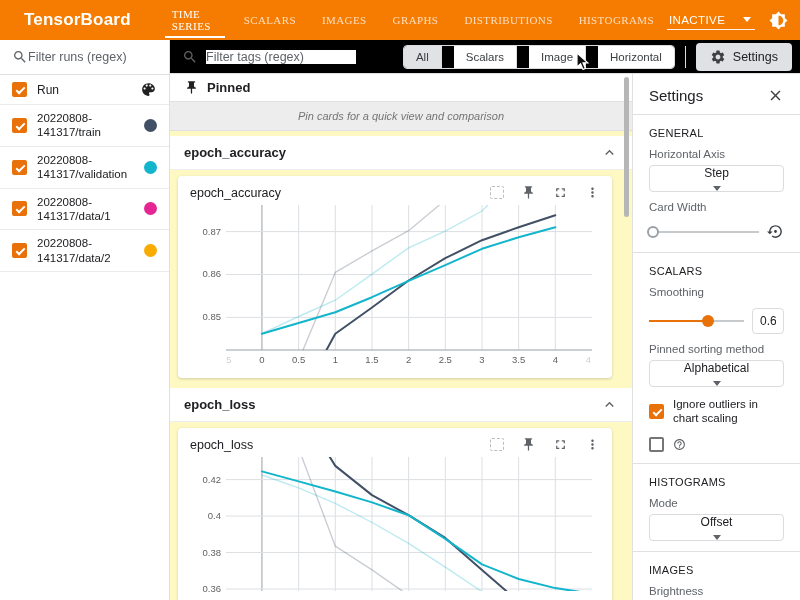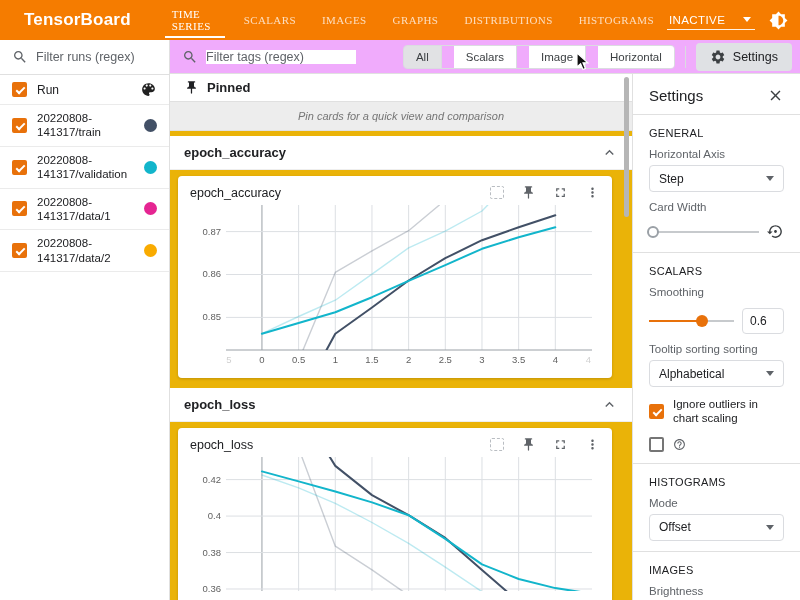--- a/index.html
+++ b/index.html
@@ -15,27 +15,27 @@
   .tab.active::after { content:""; position:absolute; left:6px; right:6px; bottom:2px; height:2px; background:#fff; }
   .hdr-right { display:flex; align-items:center; gap:14px; }
   .status-select { display:flex; align-items:center; gap:18px; border-bottom:1px solid rgba(255,255,255,.9); padding:3px 2px; min-width:88px; font-size:11.5px; letter-spacing:.4px; cursor:pointer; }
   .caret-down-w { width:0; height:0; border-left:4px solid transparent; border-right:4px solid transparent; border-top:5px solid #fff; }
   .hdr-icon { width:19px; height:19px; fill:#fff; cursor:pointer; }
 
   
   .app { display:flex; height:560px; }
   .sidebar { width:170px; background:#fff; border-right:1px solid #e0e0e0; }
   .right-col { width:630px; display:flex; flex-direction:column; }
-  .toolbar { height:34px; background:#f0abfc; border-bottom:1px solid #e0e0e0; display:flex; align-items:center; padding:0 8px 0 12px; }
+  .toolbar { height:34px; background:#000000; border-bottom:1px solid #e0e0e0; display:flex; align-items:center; padding:0 8px 0 12px; }
   .below-toolbar { flex:1; display:flex; min-height:0; }
-  .content { width:462px; background:#eab308; position:relative; overflow:hidden; }
+  .content { width:462px; background:#fef9c3; position:relative; overflow:hidden; }
   .settings-panel { width:168px; background:#fff; border-left:1px solid #e0e0e0; padding:0 16px; overflow:hidden; }
 
   
-  .side-search { display:flex; align-items:center; gap:8px; padding:9px 12px; border-bottom:1px solid #e0e0e0; }
+  .side-search { display:flex; align-items:center; gap:0; padding:9px 12px; border-bottom:1px solid #e0e0e0; }
   .side-search input { border:none; outline:none; font-size:12.5px; width:110px; color:#202124; font-family:"Liberation Sans",sans-serif; }
   .side-search input::placeholder { color:#5f6368; }
   .icon-sm { width:16px; height:16px; fill:#5f6368; flex:none; }
   .run-row { display:flex; align-items:center; padding:6px 12px; border-bottom:1px solid #ebebeb; min-height:30px; }
   .run-row .name { flex:1; font-size:11.5px; color:#202124; line-height:1.25; margin-left:10px; }
   .run-header-label { flex:1; font-size:12px; color:#202124; margin-left:10px; }
   .checkbox { width:15px; height:15px; border-radius:2px; border:2px solid #757575; position:relative; flex:none; cursor:pointer; background:#fff; }
   .checkbox.checked { background:#e8710a; border-color:#e8710a; }
   .checkbox.checked::after { content:""; position:absolute; left:2px; top:3px; width:7px; height:3px; border-left:2px solid #fff; border-bottom:2px solid #fff; transform:rotate(-45deg); }
   .run-dot { width:13px; height:13px; border-radius:50%; flex:none; }
@@ -75,30 +75,30 @@
   
   .main-scrollbar { position:absolute; right:3px; top:3px; width:5px; height:140px; background:#b6b6b6; border-radius:3px; cursor:grab; }
 
   
   .sp-title-row { display:flex; align-items:center; justify-content:space-between; padding:13px 0 10px; }
   .sp-title { font-size:15px; color:#202124; }
   .sp-close { width:17px; height:17px; fill:#3c4043; cursor:pointer; }
   .sp-divider { border:none; border-top:1px solid #e0e0e0; margin:0 -16px; }
   .sp-heading { font-size:11px; font-weight:normal; color:#202124; letter-spacing:.3px; margin:12px 0 2px; }
   .sp-label { font-size:11.5px; color:#5f6368; margin:9px 0 5px; }
-  .sp-select { border:1px solid #dadce0; border-radius:4px; height:27px; display:flex; align-items:center; justify-content:space-between; padding:0 9px; font-size:12px; color:#202124; cursor:pointer; }
+  .sp-select { border:1px solid #dadce0; border-radius:4px; height:27px; display:flex; align-items:center; justify-content:space-between; padding:0 9px; font-size:12px; color:#202124; cursor:pointer;flex-direction:column; }
   .caret-down-g { width:0; height:0; border-left:4px solid transparent; border-right:4px solid transparent; border-top:5px solid #5f6368; }
   .slider-row { display:flex; align-items:center; gap:8px; margin:10px 0 4px; }
   .slider { position:relative; flex:1; height:12px; cursor:pointer; }
   .slider .track { position:absolute; left:0; right:0; top:5px; height:2px; background:#c7cacd; }
   .slider .fill { position:absolute; left:0; top:5px; height:2px; background:#e8710a; }
   .slider .handle { position:absolute; top:0; width:12px; height:12px; border-radius:50%; background:#e8710a; }
   .slider.empty .handle { background:#fff; border:2px solid #9aa0a6; }
   .reset-icon { width:17px; height:17px; fill:#3c4043; flex:none; cursor:pointer; }
-  .smooth-input { width:42px; height:26px; border:1px solid #dadce0; border-radius:4px; font-size:12px; color:#202124; padding:0 7px; outline:none; font-family:"Liberation Sans",sans-serif; flex:none; }
+  .smooth-input { width:32px; height:26px; border:1px solid #dadce0; border-radius:4px; font-size:12px; color:#202124; padding:0 7px; outline:none; font-family:"Liberation Sans",sans-serif; flex:none; }
   .cb-row { display:flex; align-items:center; gap:9px; margin:11px 0; }
   .cb-row .cb-label { font-size:11.5px; color:#202124; line-height:1.2; }
   .help-icon { width:13px; height:13px; fill:#5f6368; flex:none; }
 
   
   .cursor { position:absolute; left:576px; top:52px; z-index:50; pointer-events:none; }
 </style>
 </head>
 <body>
 
@@ -373,21 +373,21 @@
         <div class="sp-heading">SCALARS</div>
         <div class="sp-label">Smoothing</div>
         <div class="slider-row">
           <div class="slider">
             <span class="track"></span>
               <span class="fill" style="width: 62%;"></span>
               <span class="handle" style="left: calc(62% - 6px);"></span>
           </div>
           <input class="smooth-input" value="0.6" style="">
         </div>
-        <div class="sp-label">Tooltip sorting sorting</div>
+        <div class="sp-label">Pinned sorting method</div>
         <div class="sp-select">
           <span>Alphabetical</span>
           <span class="caret-down-g"></span>
         </div>
         <div class="cb-row">
           <span class="checkbox checked"></span>
           <span class="cb-label">Ignore outliers in chart scaling</span>
         </div>
         <div class="cb-row">
           <span class="checkbox"></span>

